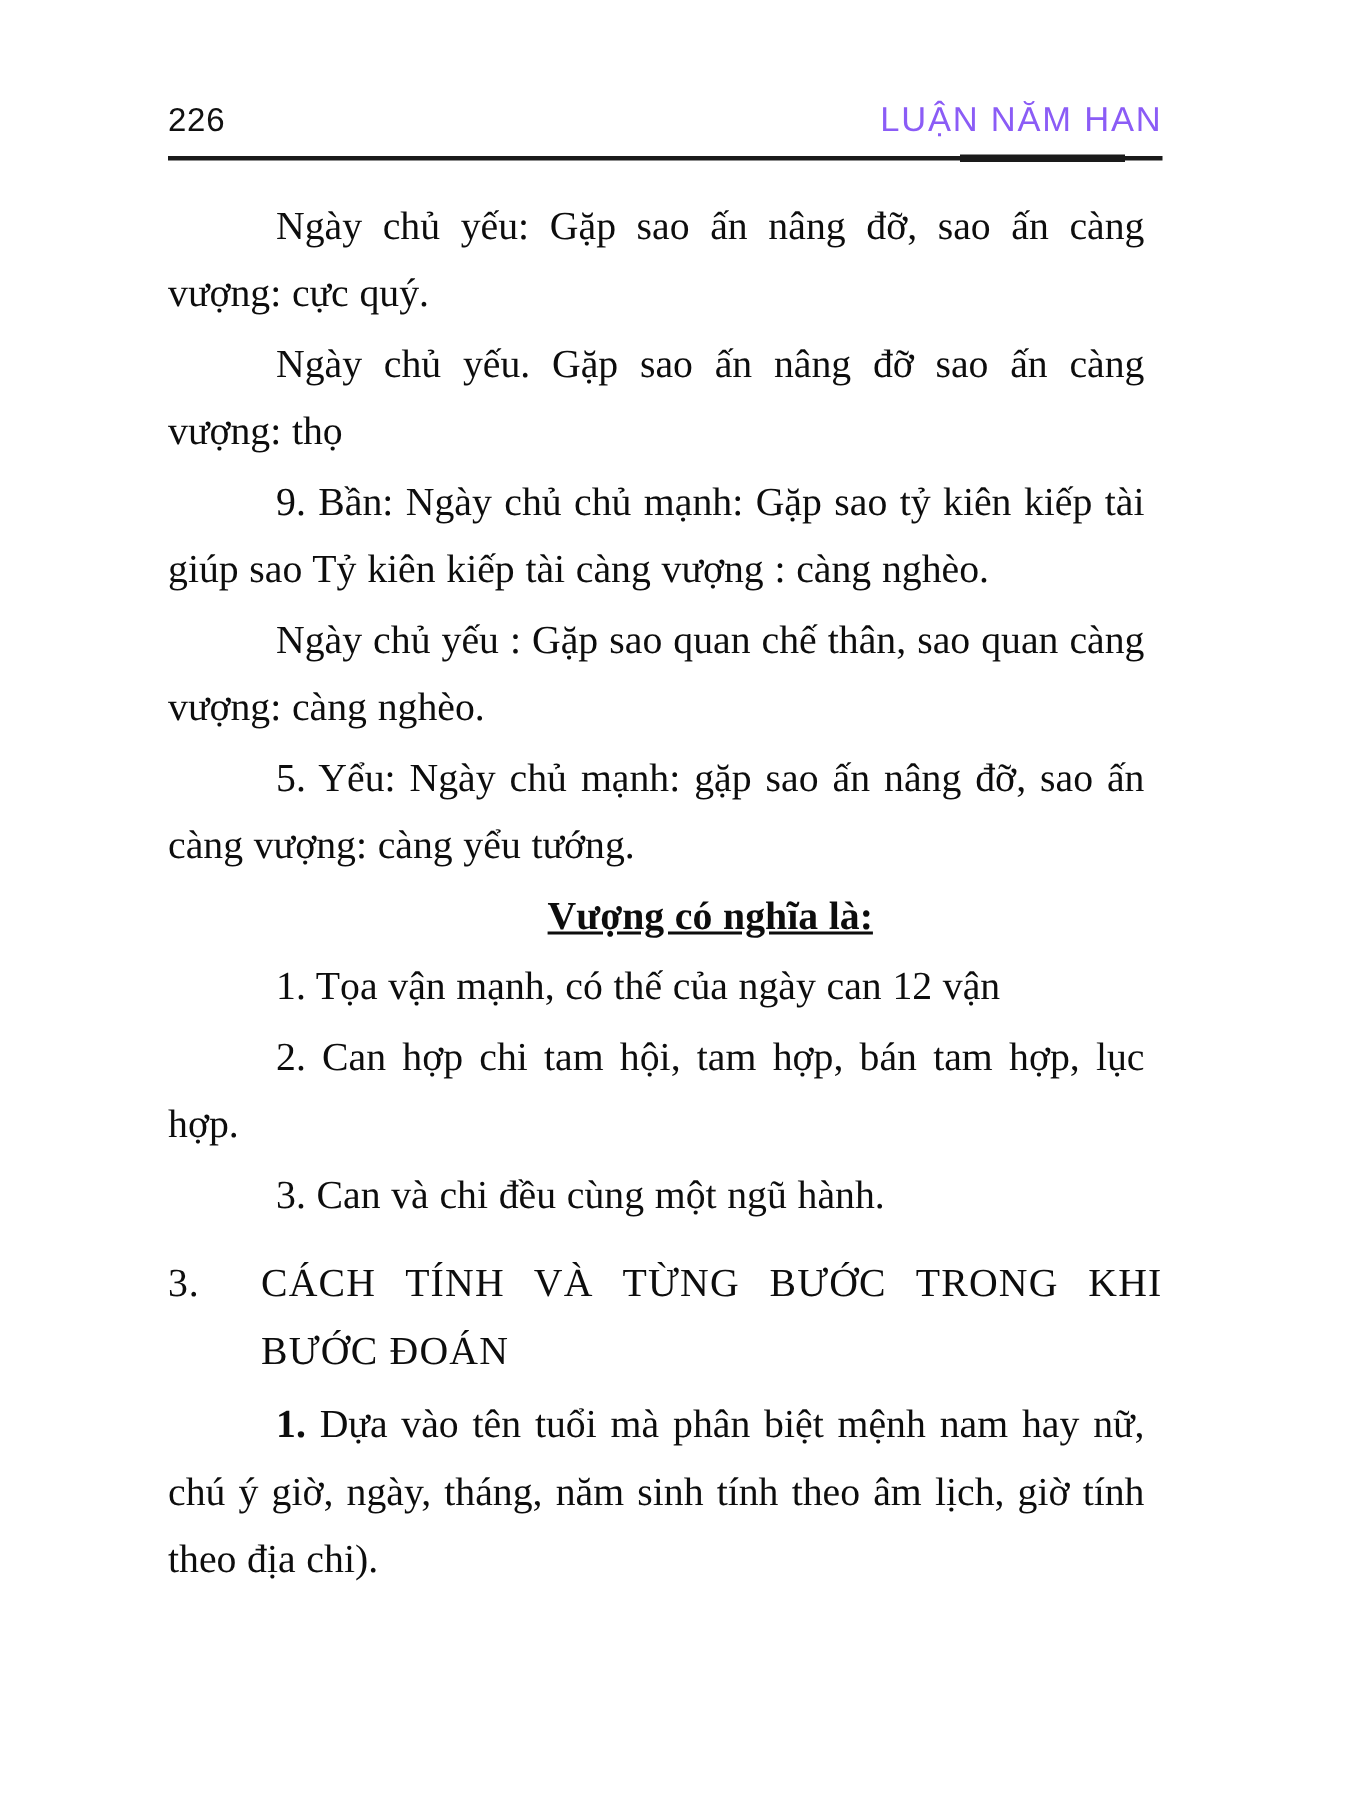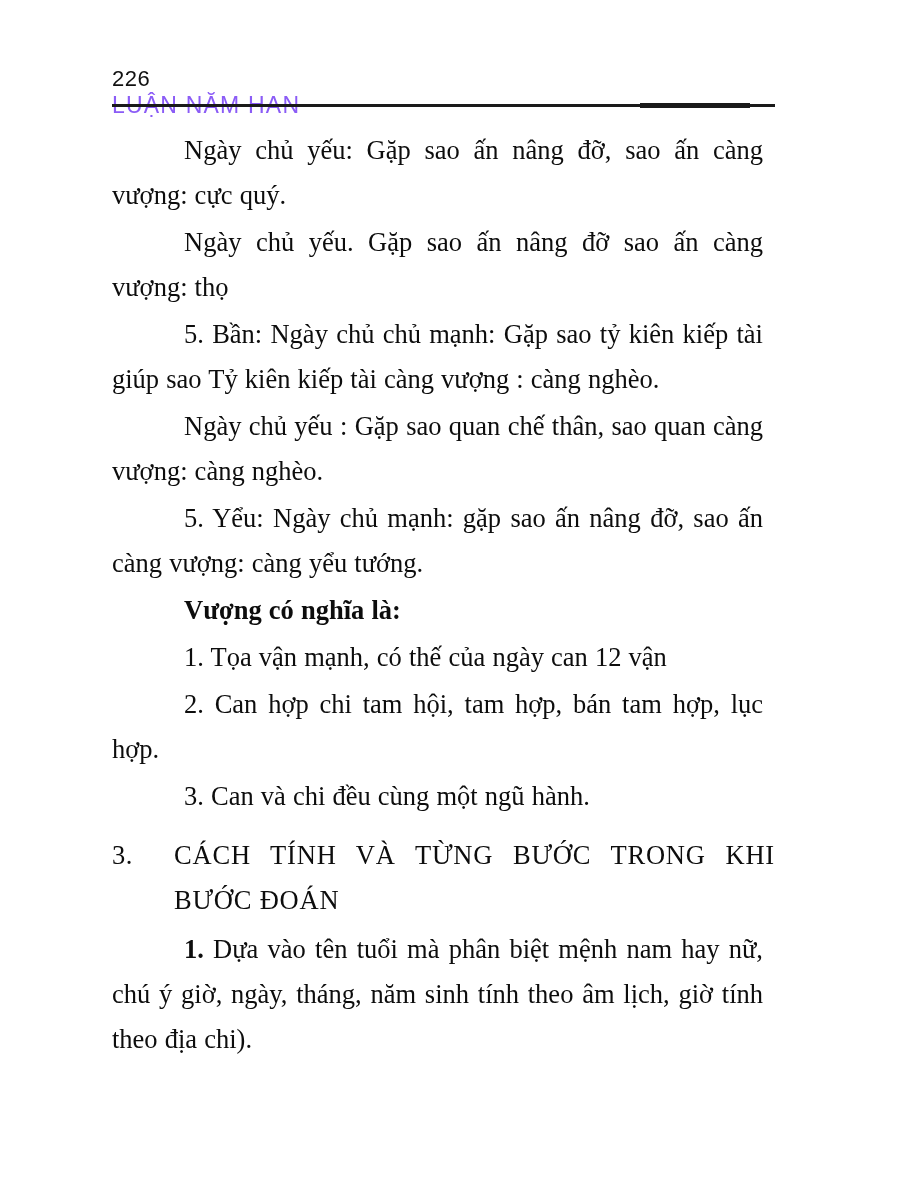--- a/index.html
+++ b/index.html
@@ -24,21 +24,20 @@
 
   
   .header {
     position: absolute;
     left: 112px;
     top: 66px;
     width: 663px;
     display: flex;
     align-items: baseline;
     justify-content: space-between;
-    flex-direction: column;
   }
   .folio {
     font-family: "Liberation Sans", "DejaVu Sans", sans-serif;
     font-size: 22px;
     letter-spacing: 0.5px;
     color: #111111;
   }
   .runhead {
     font-family: "Liberation Sans", "DejaVu Sans", sans-serif;
     font-size: 23px;
@@ -81,21 +80,22 @@
     hyphens: none;
   }
   p.para:last-child {
     margin-bottom: 0;
   }
   
 
   p.lead {
     font-weight: bold;
     text-indent: 72px;
-    text-align: left;
+    text-align: center;
+    text-decoration: underline;
   }
 
   .num-bold {
     font-weight: bold;
   }
 
   
   .section {
     display: flex;
     align-items: flex-start;
@@ -132,21 +132,21 @@
     <span class="folio">226</span>
     <span class="runhead">LUẬN NĂM HAN</span>
   </div>
   <div class="rule"></div>
   <div class="rule-thick"></div>
 
   <div class="body">
 
     <p class="para">Ngày chủ yếu: Gặp sao ấn nâng đỡ, sao ấn càng vượng: cực quý.</p>
     <p class="para">Ngày chủ yếu. Gặp sao ấn nâng đỡ sao ấn càng vượng: thọ</p>
-    <p class="para">5. Bần: Ngày chủ chủ mạnh: Gặp sao tỷ kiên kiếp tài giúp sao Tỷ kiên kiếp tài càng vượng : càng nghèo.</p>
+    <p class="para">9. Bần: Ngày chủ chủ mạnh: Gặp sao tỷ kiên kiếp tài giúp sao Tỷ kiên kiếp tài càng vượng : càng nghèo.</p>
     <p class="para">Ngày chủ yếu : Gặp sao quan chế thân, sao quan càng vượng: càng nghèo.</p>
     <p class="para">5. Yểu: Ngày chủ mạnh: gặp sao ấn nâng đỡ, sao ấn càng vượng: càng yểu tướng.</p>
 
     <p class="para lead">Vượng có nghĩa là:</p>
 
     <p class="para">1. Tọa vận mạnh, có thế của ngày can 12 vận</p>
     <p class="para">2. Can hợp chi tam hội, tam hợp, bán tam hợp, lục hợp.</p>
     <p class="para">3. Can và chi đều cùng một ngũ hành.</p>
 
     <div class="section">

